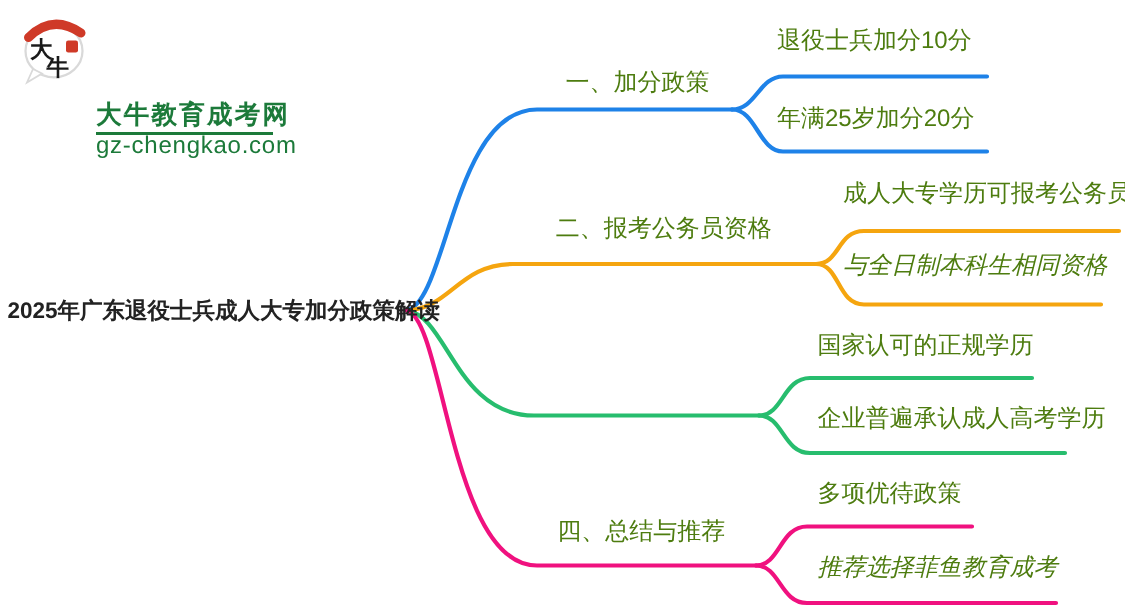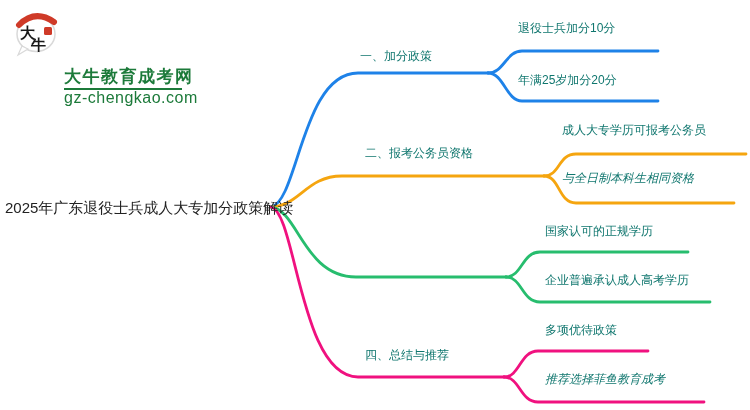--- a/index.html
+++ b/index.html
@@ -8,31 +8,31 @@
     width:750px;height:410px;
     background:#ffffff;
     overflow:hidden;
     font-family:"Liberation Sans","DejaVu Sans",sans-serif;
   }
   #connectors{position:absolute;left:0;top:0;}
   #connectors path{fill:none;stroke-width:2.8;stroke-linecap:round;}
   .node{
     position:absolute;
     white-space:nowrap;
-    color:#0f766e;
-    font-size:12px;
+    color:#4d7c0f;
+    font-size:16px;
     line-height:18px;
   }
-  .branch-label{text-align:left;}
+  .branch-label{text-align:center;}
   .child-label{text-align:left;}
   .map-title{
     position:absolute;
     left:5px;top:199px;width:264px;
     text-align:center;
-    font-size:15px;font-weight:400;color:#222222;
+    font-size:15px;font-weight:700;color:#222222;
     white-space:nowrap;line-height:17px;
   }
   
   .logo{position:absolute;left:14px;top:8px;display:flex;align-items:flex-start;}
   .logo-icon{width:46px;height:50px;}
   .logo-text{margin-left:4px;padding-top:11px;}
   .logo-name{
     color:#1c7a3a;font-weight:bold;font-size:17px;
     letter-spacing:1.5px;white-space:nowrap;line-height:19px;margin-top:48px;
   }

